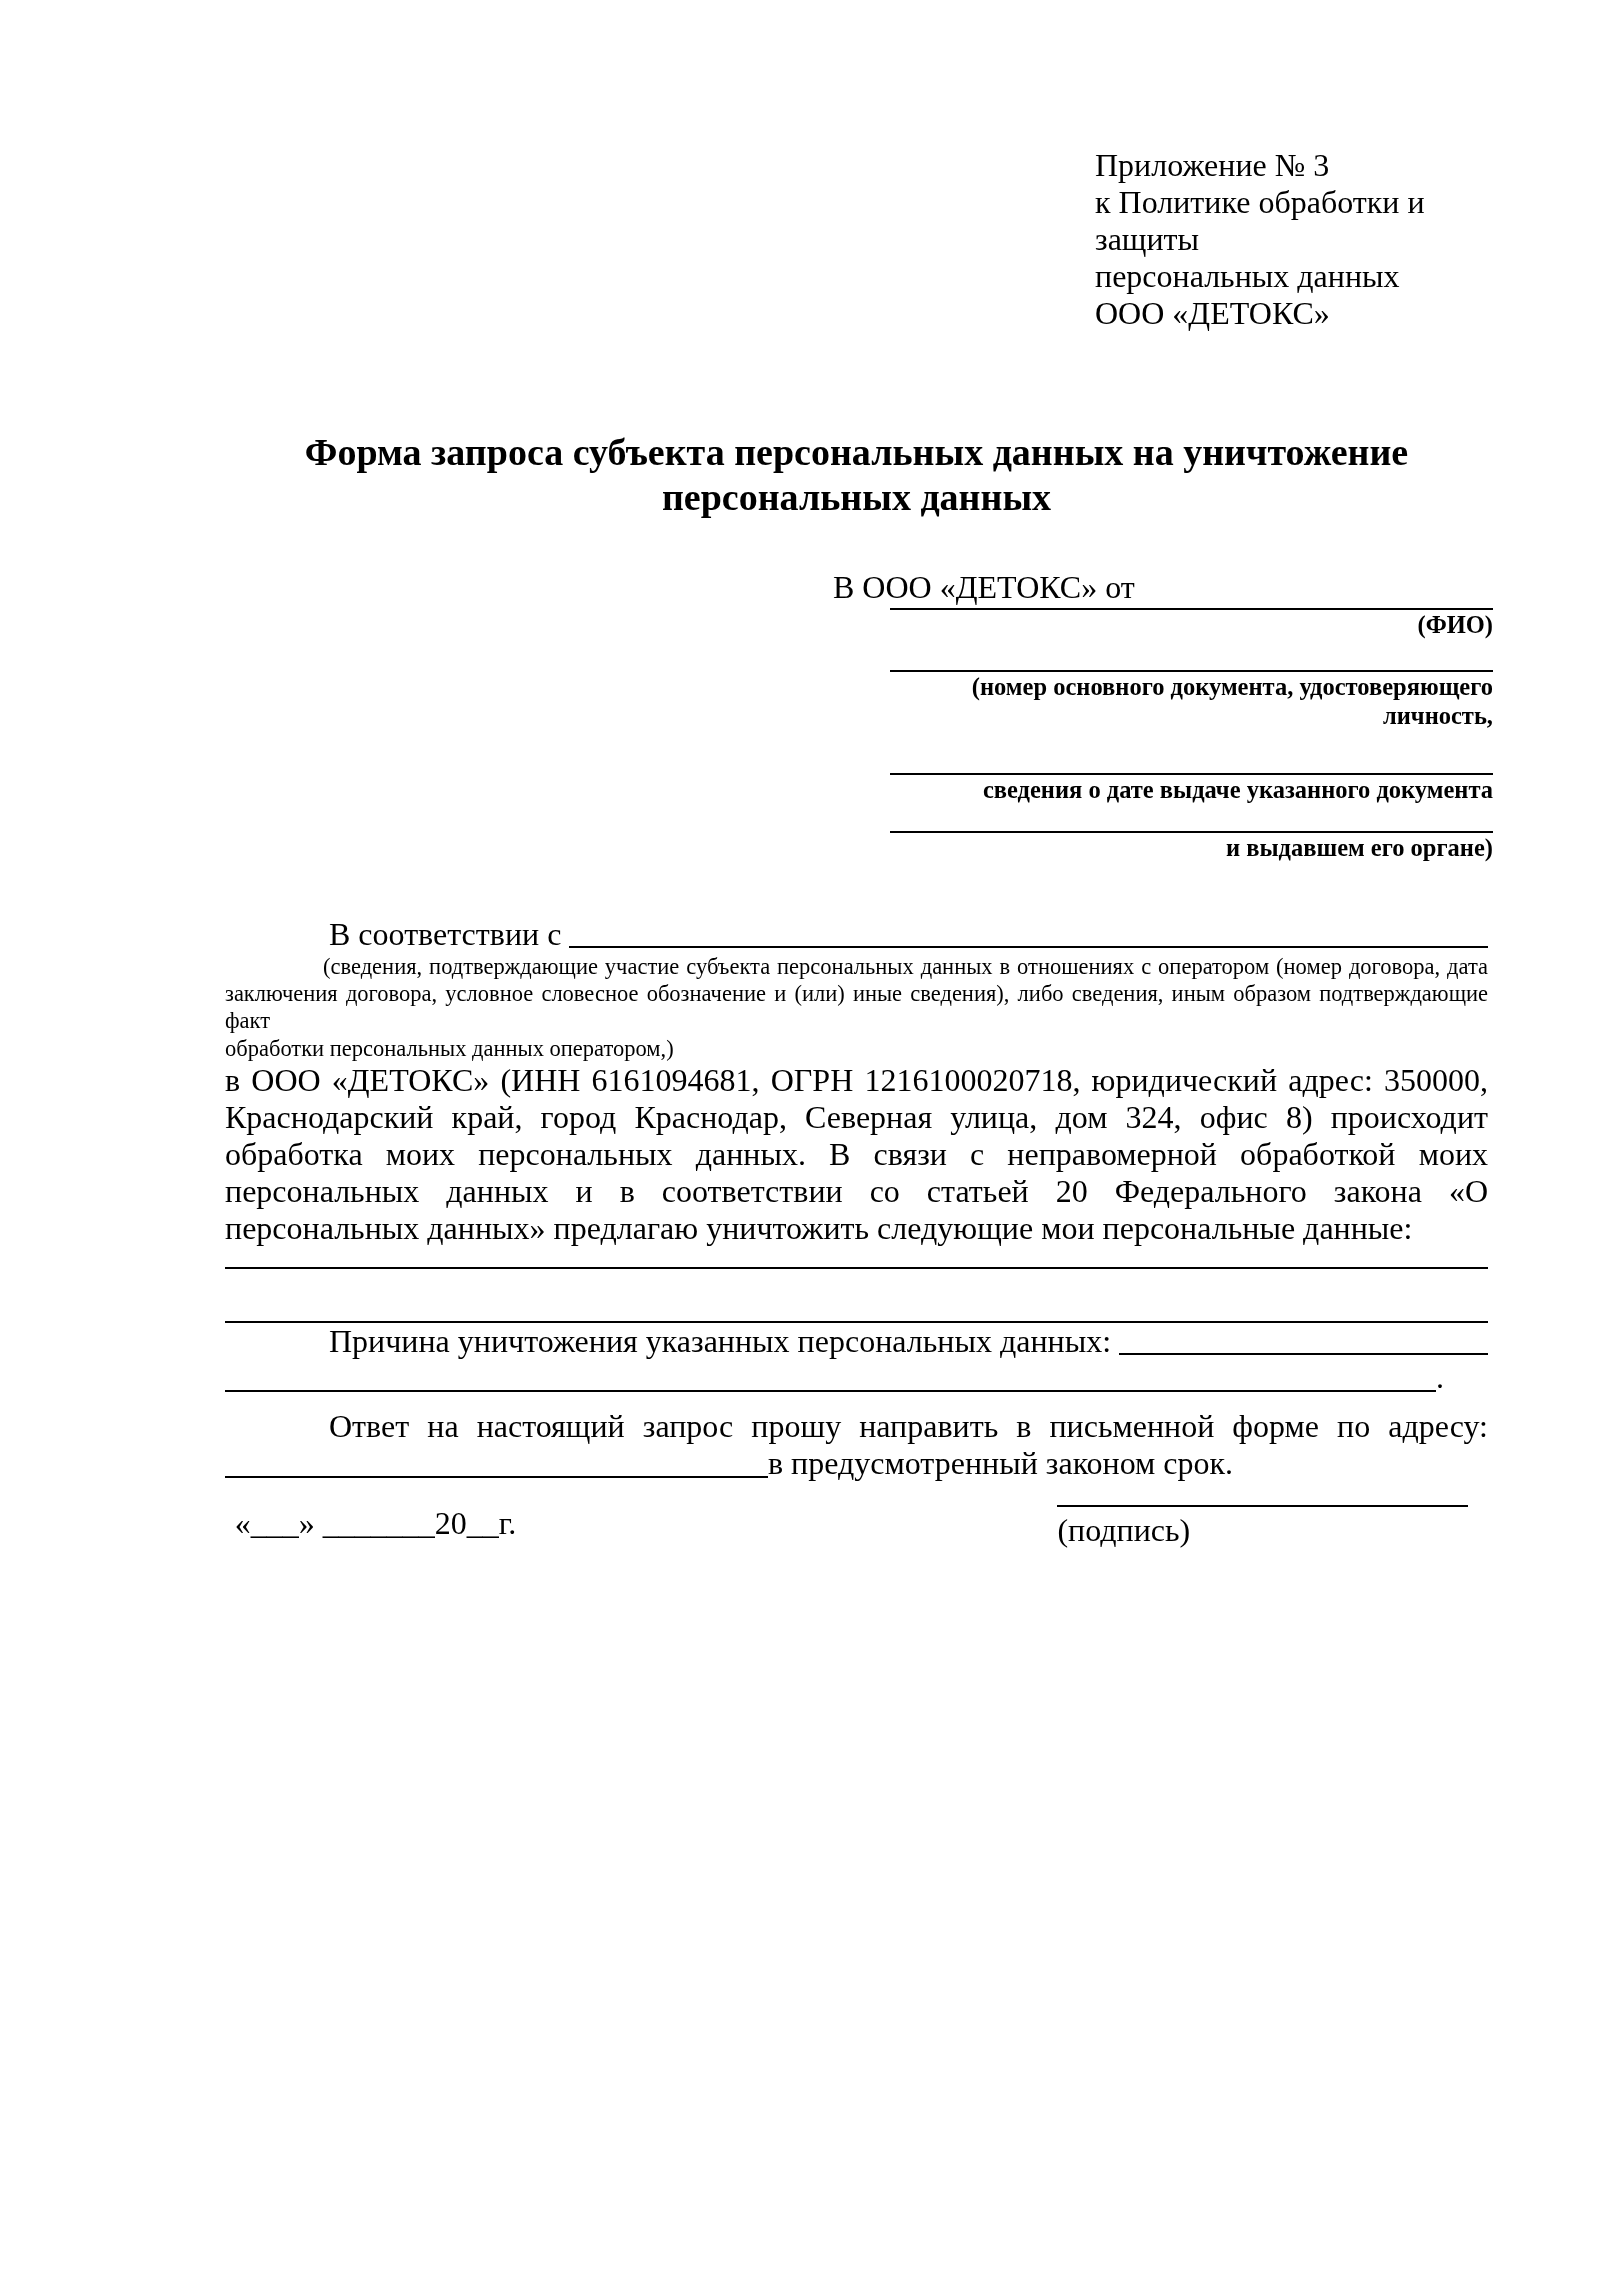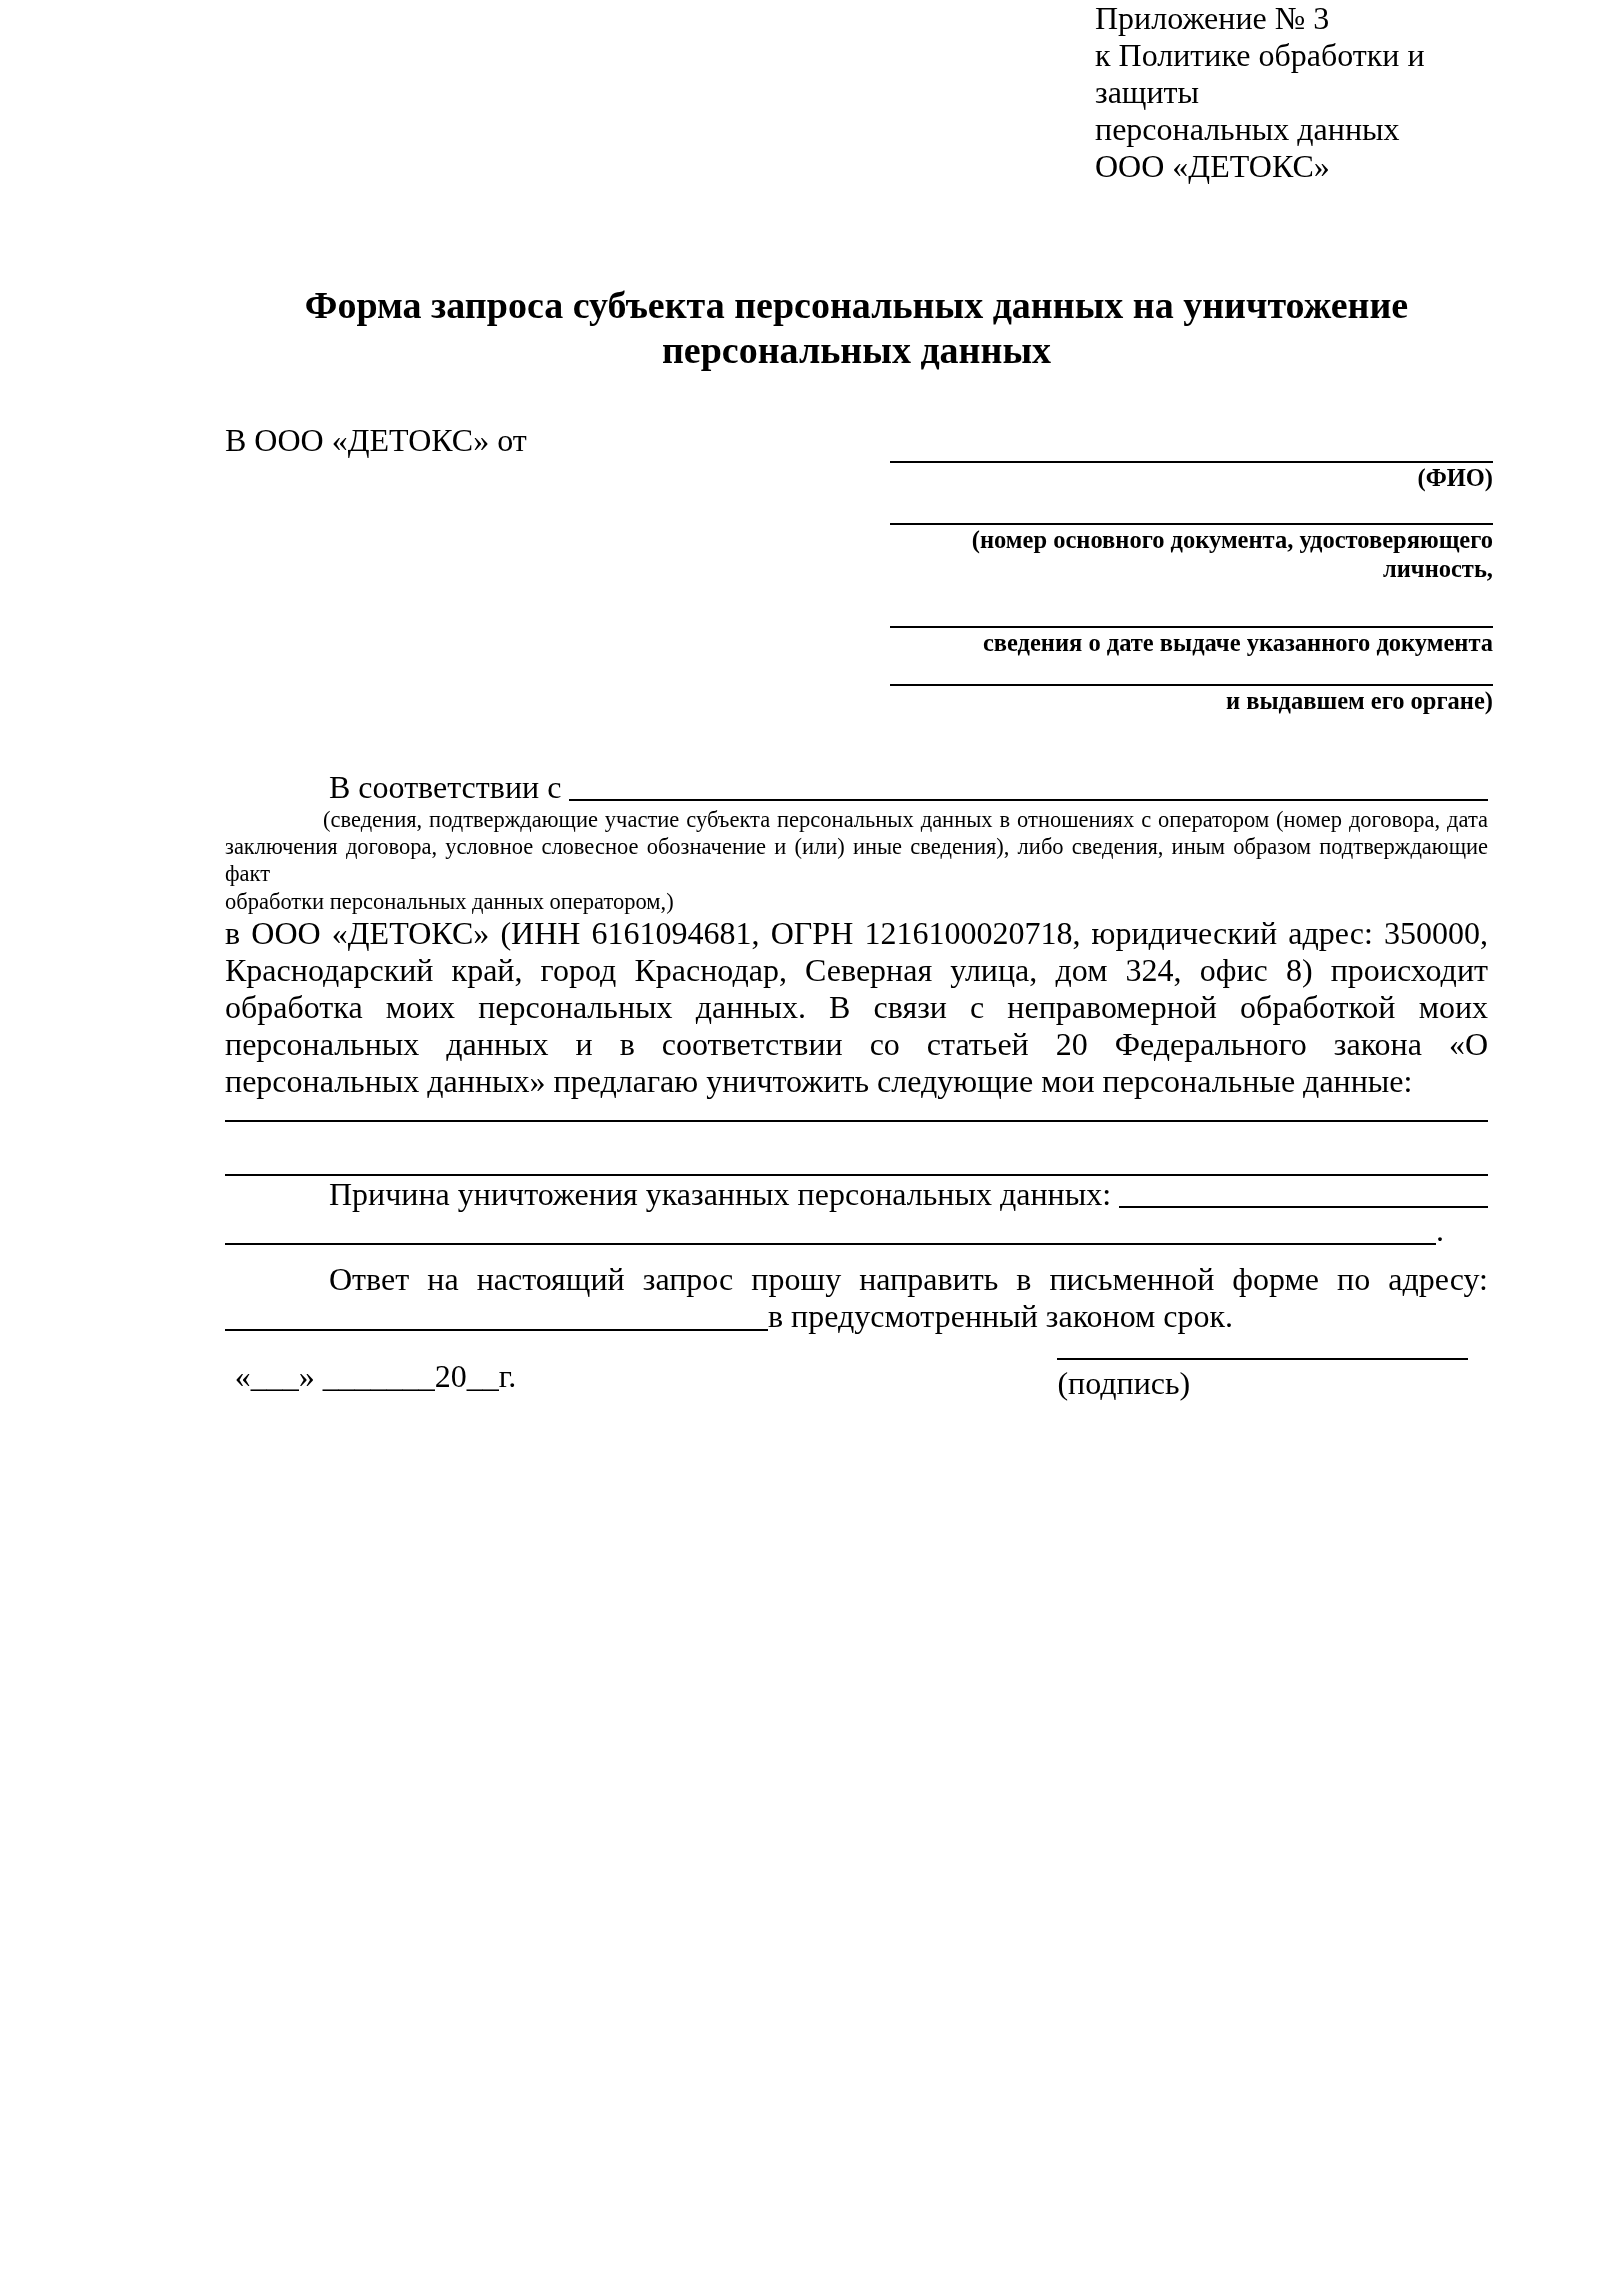--- a/index.html
+++ b/index.html
@@ -4,30 +4,30 @@
 <style>
   * { margin:0; padding:0; box-sizing:border-box; }
   html,body { background:#ffffff; }
   body {
     width:1621px; height:2293px;
     font-family:"Liberation Serif","DejaVu Serif",serif;
     color:#000;
     overflow:hidden;
   }
   .page { position:relative; width:1621px; height:2293px; background:#fff; }
-  .content { margin:0 133px 0 225px; }
+  .content { margin:0 133px 0 225px; padding-top:147px; }
 
   
   .appendix { margin-left:870px; font-size:32px; line-height:37px; }
 
   
   .title { margin-top:98px; text-align:center; font-weight:bold; font-size:38px; line-height:45px; }
 
   
-  .addressee { margin-top:49px; font-size:32px; line-height:37px; }
+  .addressee { margin-top:49px; margin-left:608px; font-size:32px; line-height:37px; }
 
   
   .fields { margin-top:2px; margin-left:665px; width:603px; }
   .field-rule { border-top:2.9px solid #000; }
   .field-caption { font-size:24.5px; line-height:29px; text-align:right;font-weight:bold; }
   .gap32 { margin-top:31px; }
   .gap44 { margin-top:43px; }
   .gap27 { margin-top:26.5px; }
 
   

